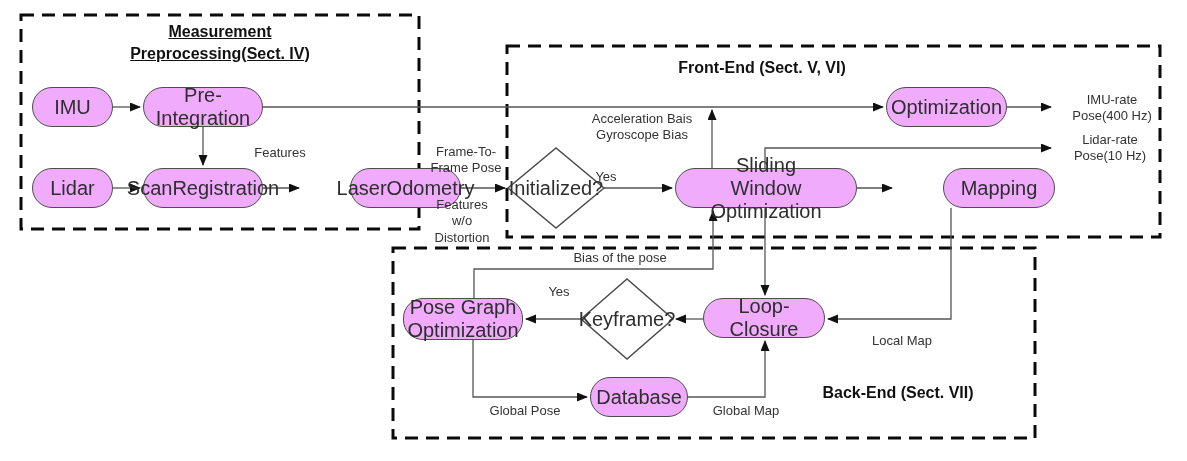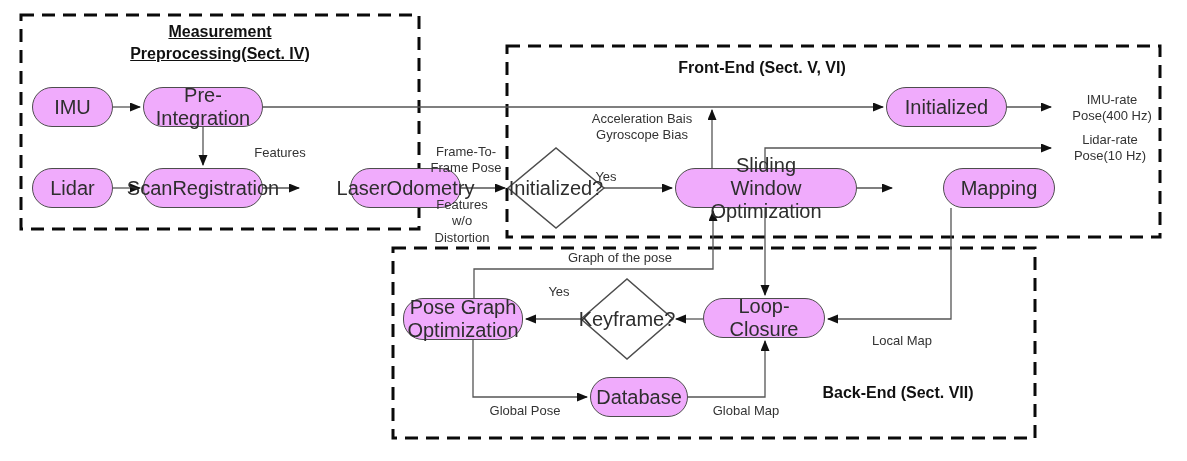--- a/index.html
+++ b/index.html
@@ -106,21 +106,21 @@
     <span>Preprocessing(Sect. IV)</span>
   </div>
   <div class="rtitle centered" style="left:762px; top:57px;">Front-End (Sect. V, VI)</div>
   <div class="rtitle centered" style="left:898px; top:382px;">Back-End (Sect. VII)</div>
 
   <div class="node" style="left:32px;  top:87px;  width:81px;  height:40px;">IMU</div>
   <div class="node" style="left:143px; top:87px;  width:120px; height:40px;">Pre-Integration</div>
   <div class="node" style="left:32px;  top:168px; width:81px;  height:40px;">Lidar</div>
   <div class="node" style="left:143px; top:168px; width:120px; height:40px;">ScanRegistration</div>
   <div class="node" style="left:302px; top:168px; width:111px; height:40px;margin-left:48px;">LaserOdometry</div>
-  <div class="node" style="left:886px; top:87px;  width:121px; height:40px;">Initialized</div>
+  <div class="node" style="left:886px; top:87px;  width:121px; height:40px;">Optimization</div>
   <div class="node" style="left:675px; top:168px; width:182px; height:40px; padding:2px 28px;">Sliding Window Optimization</div>
   <div class="node" style="left:895px; top:168px; width:112px; height:40px;margin-left:48px;">Mapping</div>
   <div class="node" style="left:403px; top:298px; width:120px; height:42px;">Pose Graph Optimization</div>
   <div class="node" style="left:703px; top:298px; width:122px; height:40px;">Loop-Closure</div>
   <div class="node" style="left:590px; top:377px; width:98px;  height:40px;">Database</div>
 
   <div class="dlabel" style="left:556px; top:188px;">Initialized?</div>
   <div class="dlabel" style="left:627px; top:319px;">Keyframe?</div>
 
   <div class="elabel" style="left:280px; top:153px;">Features</div>
@@ -146,19 +146,19 @@
   <div class="elabel" style="left:1112px; top:108px;">
     <span>IMU-rate</span>
     <span>Pose(400 Hz)</span>
   </div>
 
   <div class="elabel" style="left:1110px; top:148px;">
     <span>Lidar-rate</span>
     <span>Pose(10 Hz)</span>
   </div>
 
-  <div class="elabel" style="left:620px; top:258px;">Graph of the pose</div>
+  <div class="elabel" style="left:620px; top:258px;">Bias of the pose</div>
   <div class="elabel" style="left:559px; top:292px;">Yes</div>
   <div class="elabel" style="left:902px; top:341px;">Local Map</div>
   <div class="elabel" style="left:525px; top:411px;">Global Pose</div>
   <div class="elabel" style="left:746px; top:411px;">Global Map</div>
 
 </div>
 
 </body></html>

